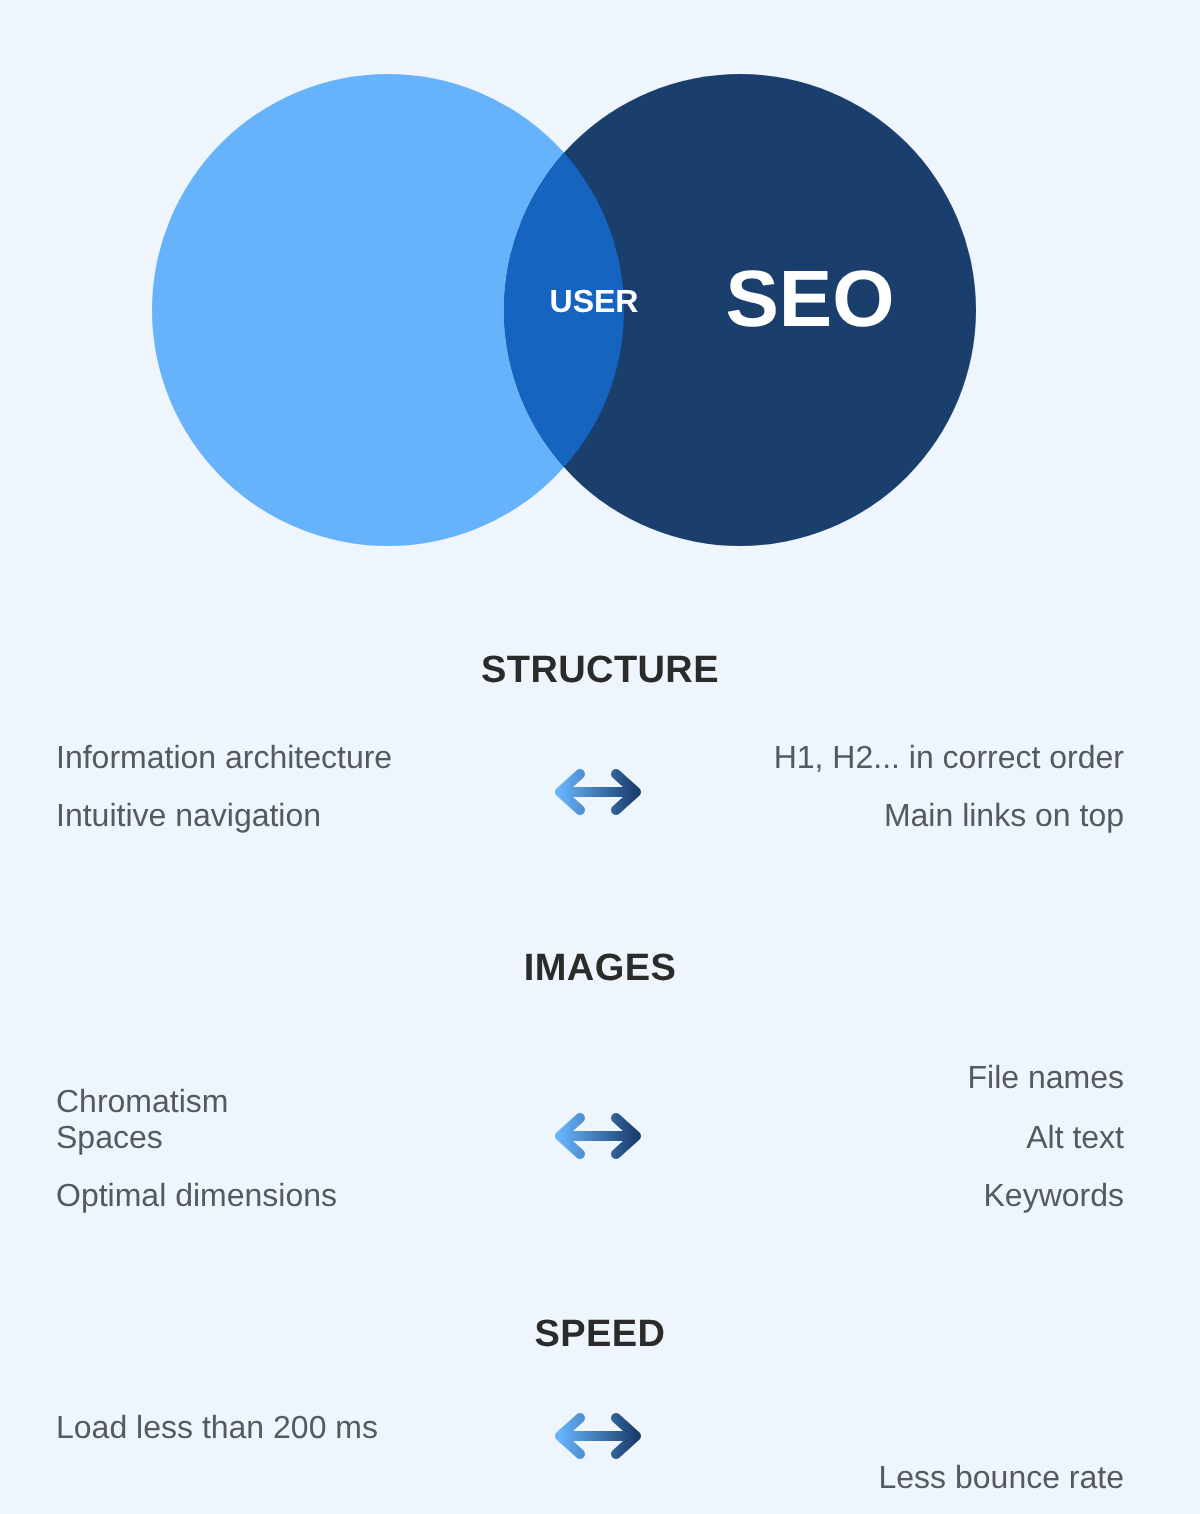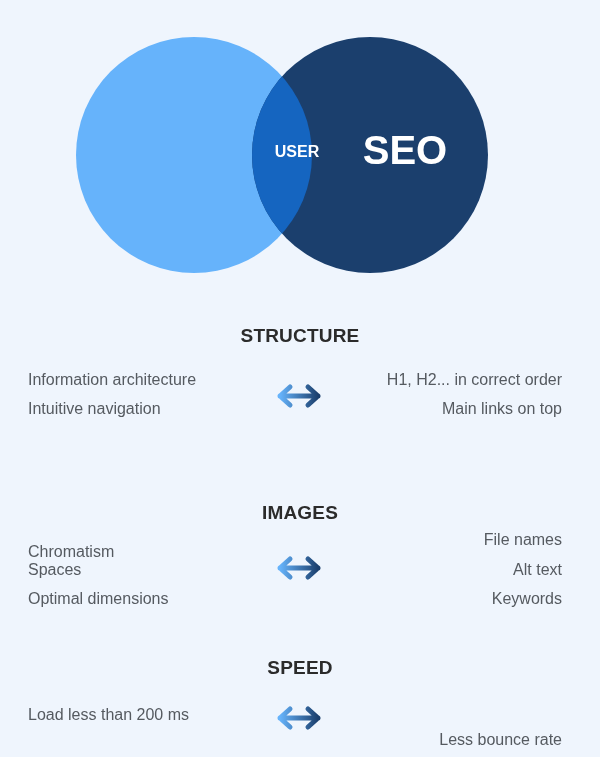--- a/index.html
+++ b/index.html
@@ -49,21 +49,21 @@
 <svg class="arrow" style="top:383px;" viewBox="0 0 46 26">
   <defs>
       <linearGradient id="ga1" x1="0" x2="1">
         <stop offset="0" stop-color="#66b3fb"></stop>
         <stop offset="1" stop-color="#1b3f6d"></stop>
       </linearGradient>
     </defs>
   <path d="M4 13 L14 4 M4 13 L14 22 M4 13 L42 13 M42 13 L32 4 M42 13 L32 22" stroke="url(#ga1)" stroke-width="5" stroke-linecap="round" fill="none"></path>
 </svg>
 
-<div class="section-title" style="top:502px;">IMAGES</div>
+<div class="section-title" style="top:474px;">IMAGES</div>
 <div class="item left" style="top:531px;margin-top:12px;">Chromatism</div>
 <div class="item left" style="top:561px;">Spaces</div>
 <div class="item left" style="top:590px;">Optimal dimensions</div>
 <div class="item right" style="top:531px;">File names</div>
 <div class="item right" style="top:561px;">Alt text</div>
 <div class="item right" style="top:590px;">Keywords</div>
 <svg class="arrow" style="top:555px;" viewBox="0 0 46 26">
   <defs>
       <linearGradient id="ga2" x1="0" x2="1">
         <stop offset="0" stop-color="#66b3fb"></stop>

